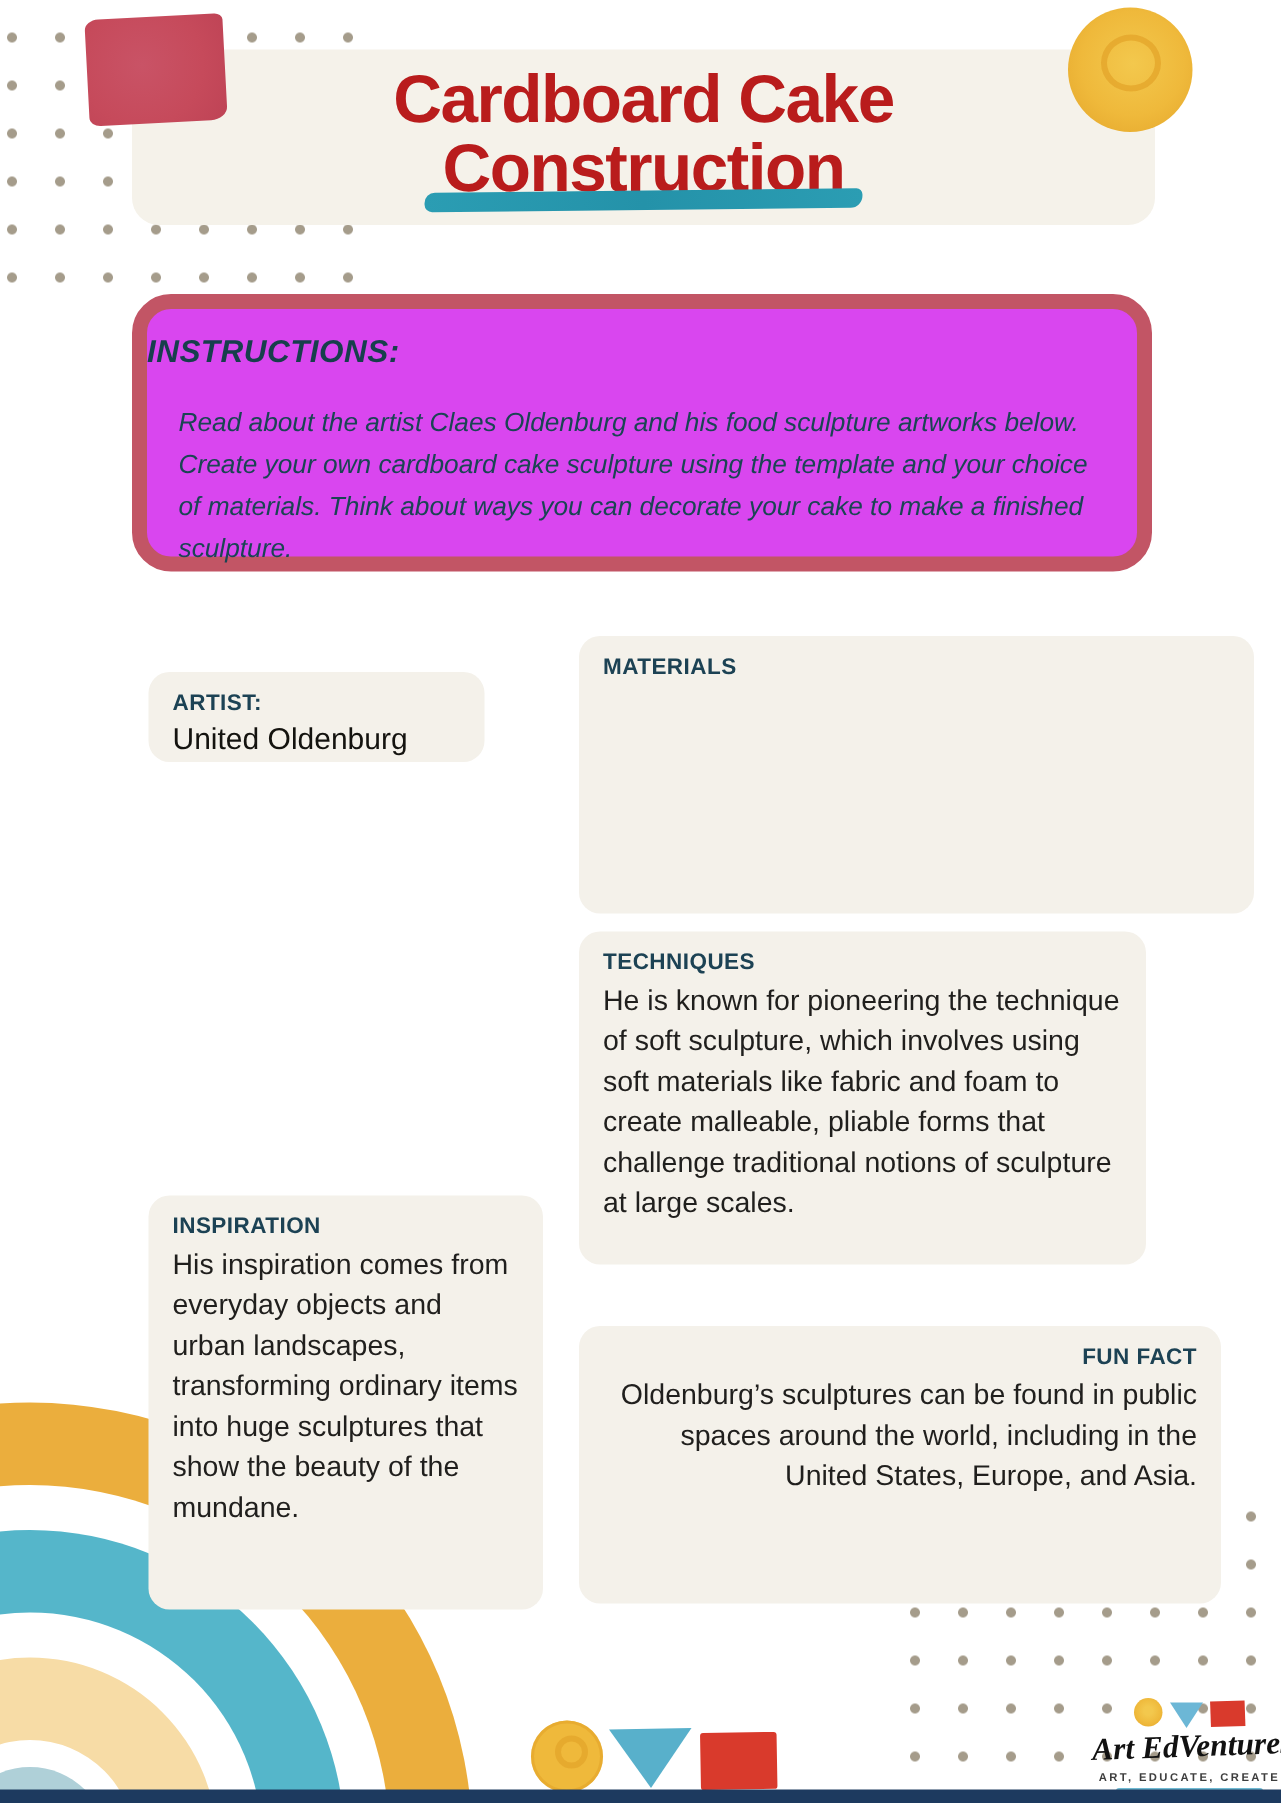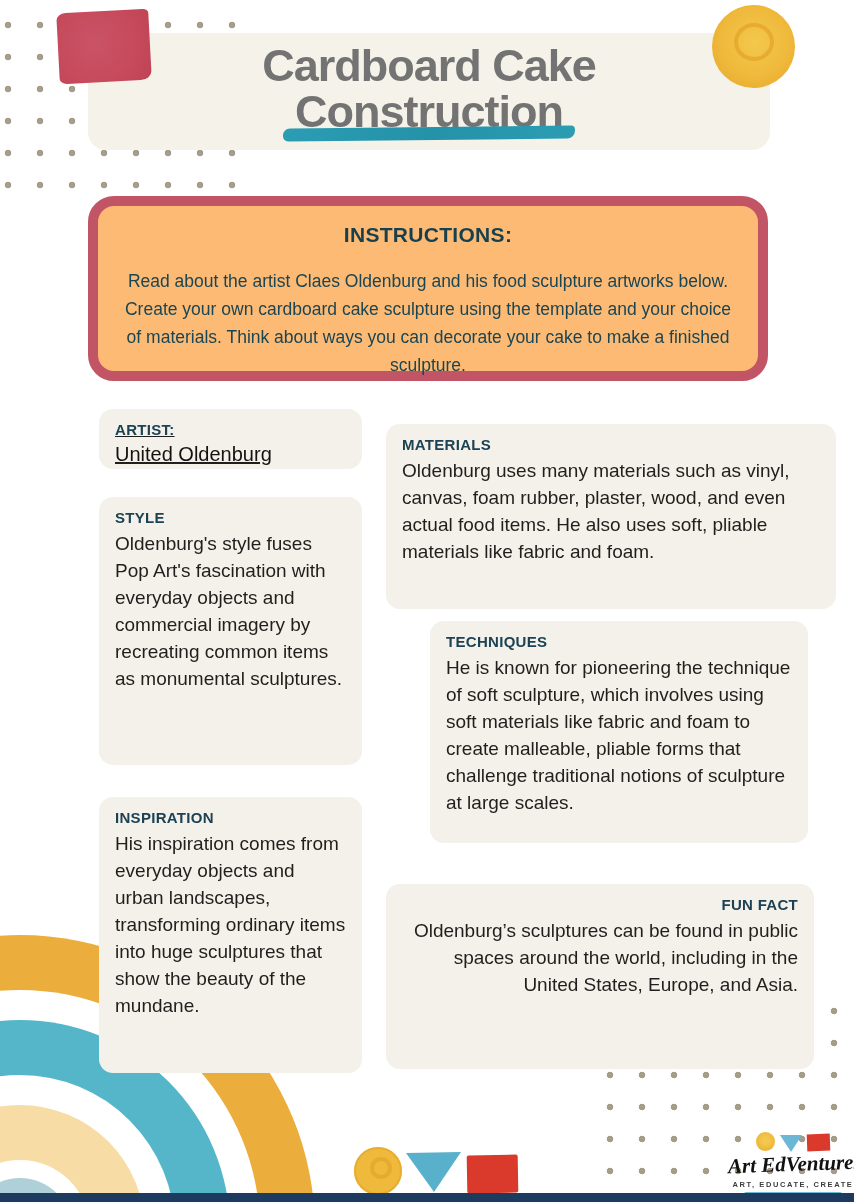--- a/index.html
+++ b/index.html
@@ -18,21 +18,21 @@
   
   .arcs{position:absolute;left:0;top:900px;z-index:1;}
   
   .header-card{
     position:absolute;left:88px;top:33px;width:682px;height:117px;
     background:#F5F2EA;border-radius:18px;z-index:2;
   }
   .title{
     position:absolute;left:0;top:10px;width:100%;text-align:center;
     font-weight:bold;font-size:45px;line-height:46px;letter-spacing:-1px;
-    color:#737373;
+    color:#b91c1c;
   }
   .underline{
     position:absolute;left:195px;top:94px;width:292px;height:13px;
     background:linear-gradient(90deg,#2B9DB3 0%,#2492A9 50%,#2B9DB3 100%);
     border-radius:7px 4px 8px 5px;transform:rotate(-0.6deg);
   }
   .swatch{
     position:absolute;left:58px;top:11px;width:92px;height:71px;z-index:3;
     background:radial-gradient(circle at 40% 45%,#C95366 0%,#C64A5B 60%,#BE4355 100%);
     border-radius:10% 6% 12% 8%;transform:rotate(-3deg);
@@ -42,40 +42,40 @@
     border-radius:50%;
     background:radial-gradient(circle at 52% 45%,#F3C84D 0%,#EFB93B 55%,#E3A42A 100%);
   }
   .yellow-blob::after{
     content:"";position:absolute;left:22px;top:18px;width:32px;height:30px;
     border-radius:50%;border:4px solid rgba(227,164,42,.75);
   }
   
   .instructions{
     position:absolute;left:88px;top:196px;width:660px;height:165px;z-index:2;
-    background:#fdba74;border:10px solid #C25565;border-radius:26px;
-    text-align:center;color:#1A4553;
+    background:#d946ef;border:10px solid #C25565;border-radius:26px;
+    text-align:left;color:#1A4553;font-style:italic;
   }
   .ins-head{margin-top:17px;font-size:21px;font-weight:bold;letter-spacing:.3px;color:#173F4C;}
   .ins-body{
     margin:20px auto 0;max-width:618px;font-size:17.5px;line-height:28px;color:#1A4553;
   }
   
   .card{
     position:absolute;background:#F4F1EA;border-radius:14px;z-index:2;
     padding:12px 16px;box-sizing:border-box;color:#201F1D;
   }
   .card-label{font-size:15px;font-weight:bold;color:#1C4254;letter-spacing:.3px;}
   .card-value{font-size:20px;margin-top:5px;color:#14130f;}
   .card-body{font-size:19px;line-height:27px;margin-top:4px;}
-  .card-artist{left:99px;top:409px;width:263px;height:60px;text-decoration:underline;}
+  .card-artist{left:99px;top:448px;width:224px;height:60px;}
   .card-style{left:99px;top:497px;width:263px;height:268px;}
   .card-inspiration{left:99px;top:797px;width:263px;height:276px;}
   .card-materials{left:386px;top:424px;width:450px;height:185px;}
-  .card-techniques{left:386px;top:621px;width:378px;height:222px;margin-left:44px;}
+  .card-techniques{left:386px;top:621px;width:378px;height:222px;}
   .card-funfact{left:386px;top:884px;width:428px;height:185px;text-align:right;}
   
   .bottom-shapes{position:absolute;left:330px;top:1138px;z-index:2;}
   
   .logo{position:absolute;left:728px;top:1128px;width:130px;height:72px;z-index:3;text-align:center;}
   .logo-shapes{position:relative;height:22px;}
   .logo-circle{position:absolute;left:28px;top:4px;width:19px;height:19px;border-radius:50%;
     background:radial-gradient(circle at 50% 45%,#F3C84D 20%,#EFB93B 60%,#E3A42A 100%);}
   .logo-triangle{position:absolute;left:52px;top:7px;width:0;height:0;
     border-left:11px solid transparent;border-right:11px solid transparent;border-top:17px solid #6CB7D6;}
@@ -120,33 +120,28 @@
   <div class="instructions">
     <div class="ins-head">INSTRUCTIONS:</div>
     <div class="ins-body">Read about the artist Claes Oldenburg and his food sculpture artworks below. Create your own cardboard cake sculpture using the template and your choice of materials. Think about ways you can decorate your cake to make a finished sculpture.</div>
   </div>
 
   <div class="card card-artist">
     <div class="card-label">ARTIST:</div>
     <div class="card-value">United Oldenburg</div>
   </div>
 
-  <div class="card card-style">
-    <div class="card-label">STYLE</div>
-    <div class="card-body">Oldenburg's style fuses Pop Art's fascination with everyday objects and commercial imagery by recreating common items as monumental sculptures.</div>
-  </div>
 
   <div class="card card-inspiration">
     <div class="card-label">INSPIRATION</div>
     <div class="card-body">His inspiration comes from everyday objects and urban landscapes, transforming ordinary items into huge sculptures that show the beauty of the mundane.</div>
   </div>
 
   <div class="card card-materials">
     <div class="card-label">MATERIALS</div>
-    <div class="card-body">Oldenburg uses many materials such as vinyl, canvas, foam rubber, plaster, wood, and even actual food items. He also uses soft, pliable materials like fabric and foam.</div>
   </div>
 
   <div class="card card-techniques">
     <div class="card-label">TECHNIQUES</div>
     <div class="card-body">He is known for pioneering the technique of soft sculpture, which involves using soft materials like fabric and foam to create malleable, pliable forms that challenge traditional notions of sculpture at large scales.</div>
   </div>
 
   <div class="card card-funfact">
     <div class="card-label">FUN FACT</div>
     <div class="card-body">Oldenburg’s sculptures can be found in public spaces around the world, including in the United States, Europe, and Asia.</div>

